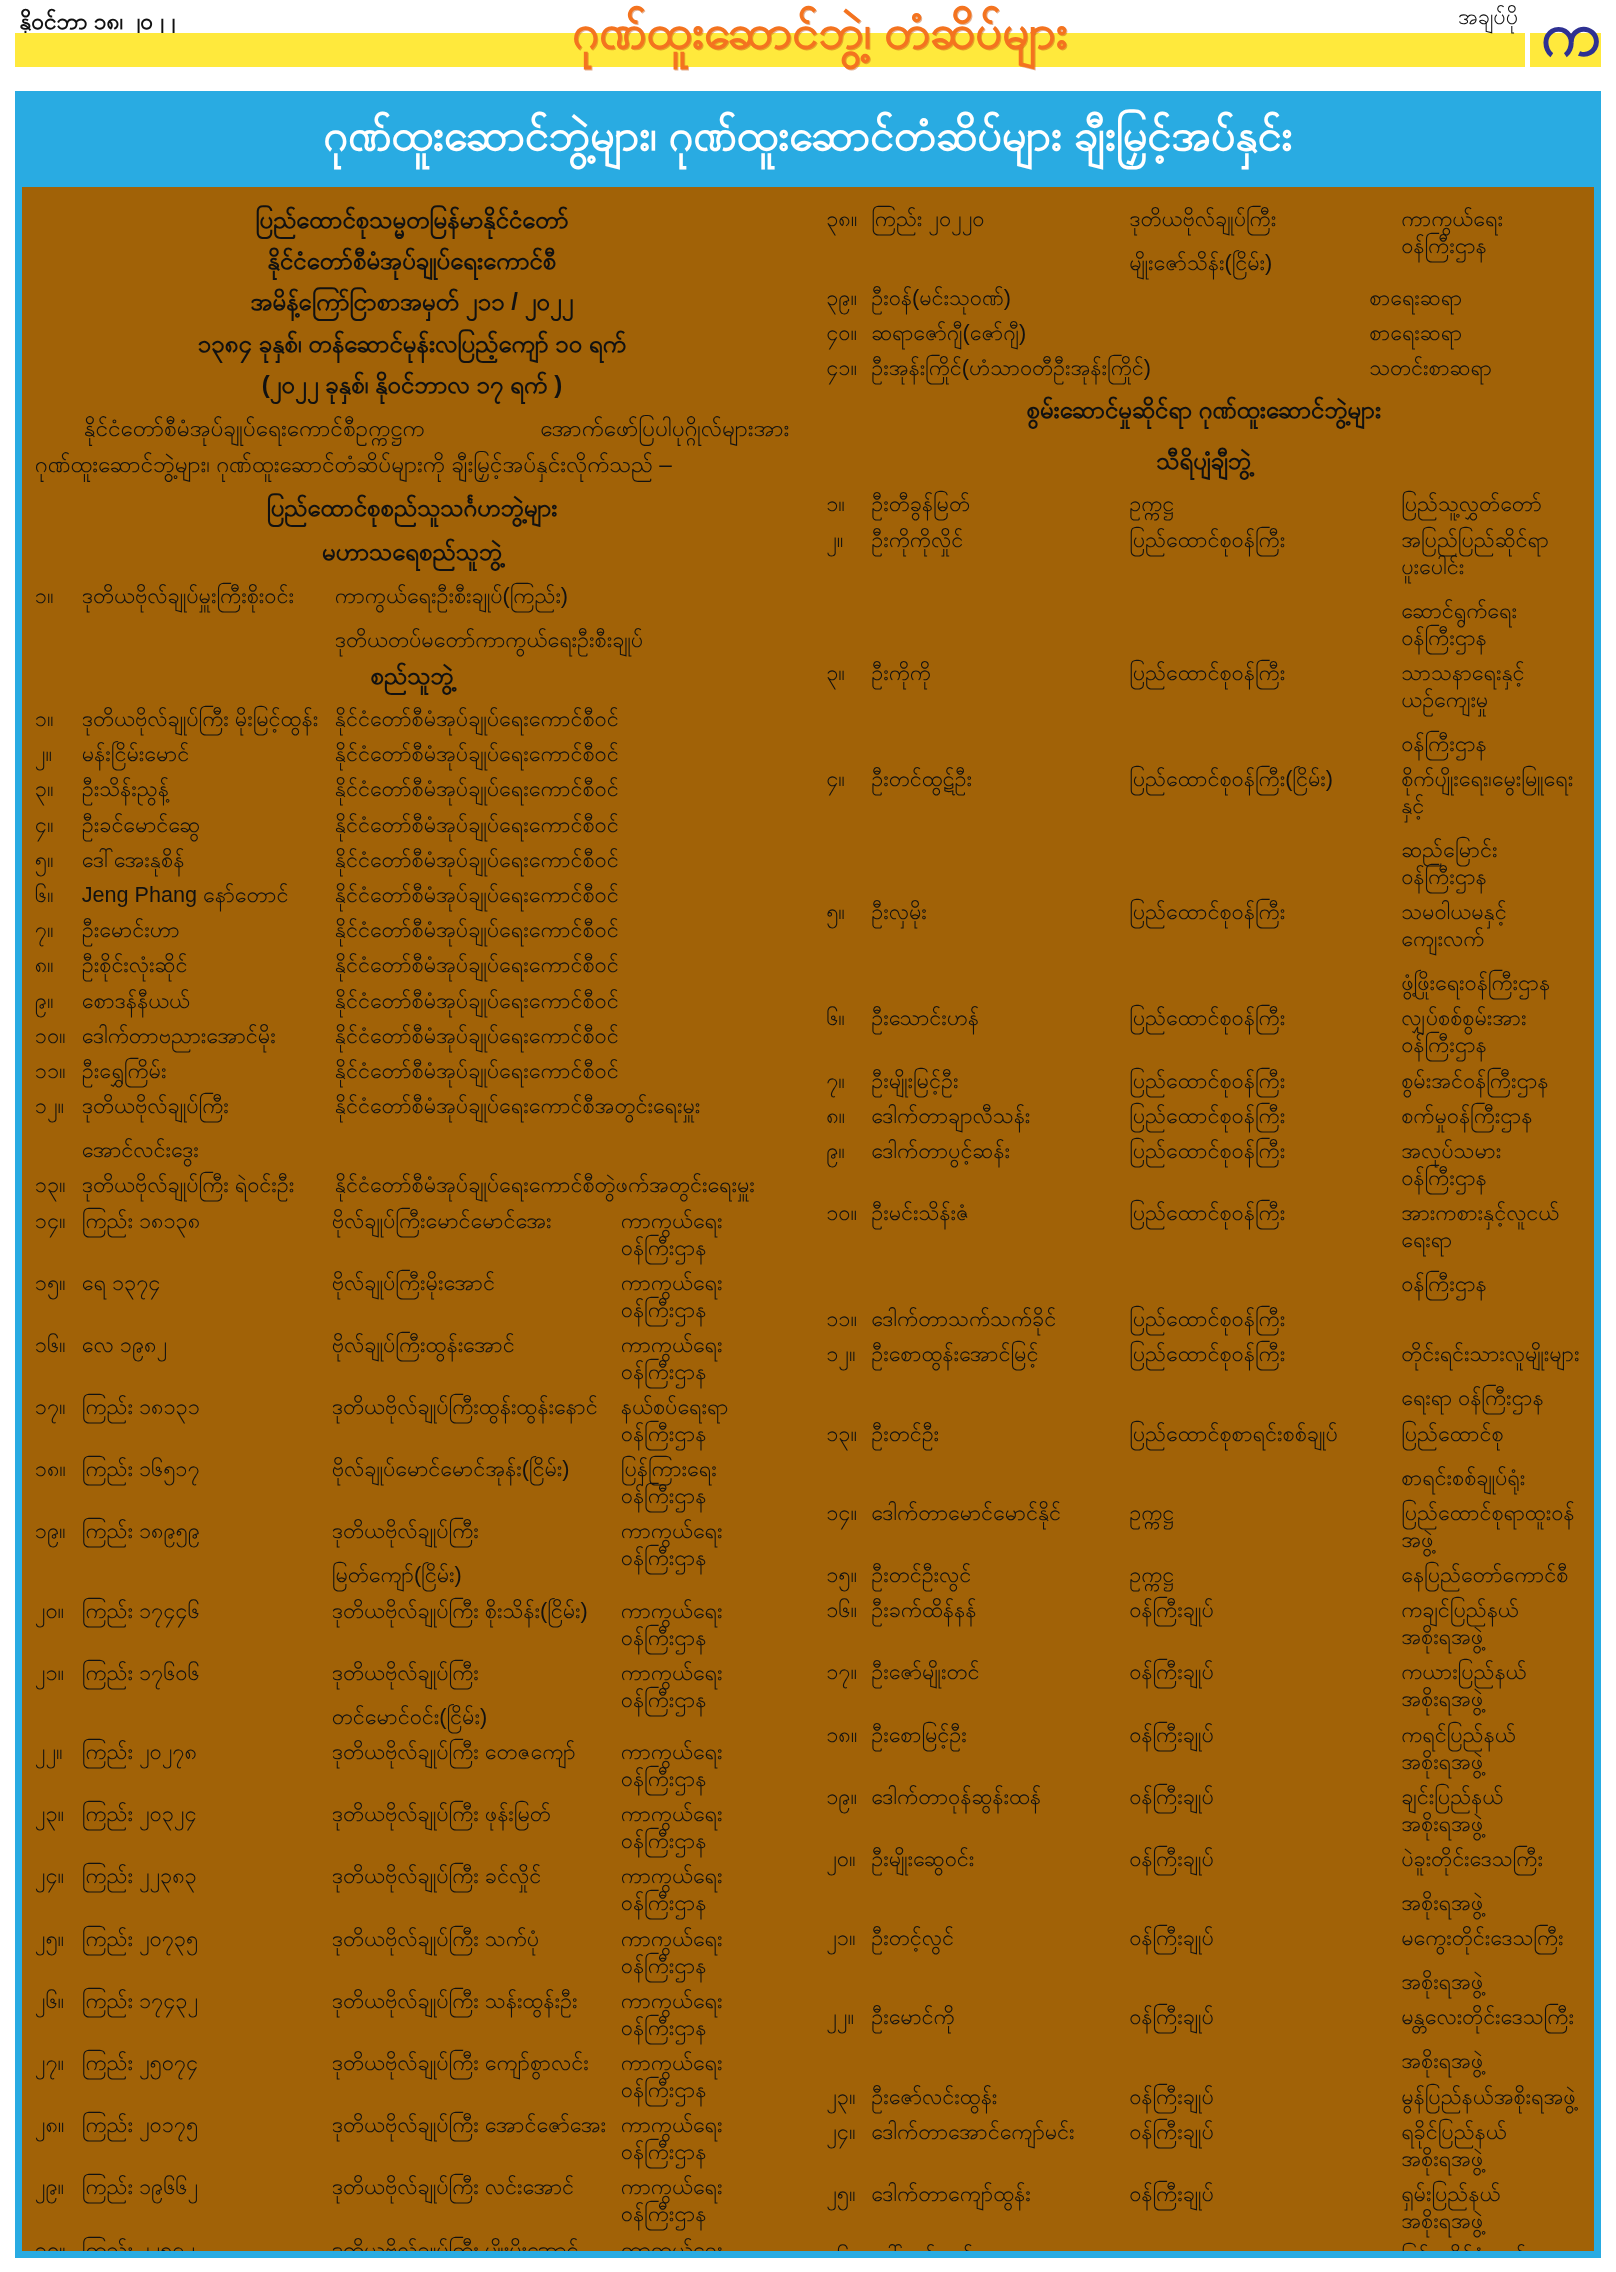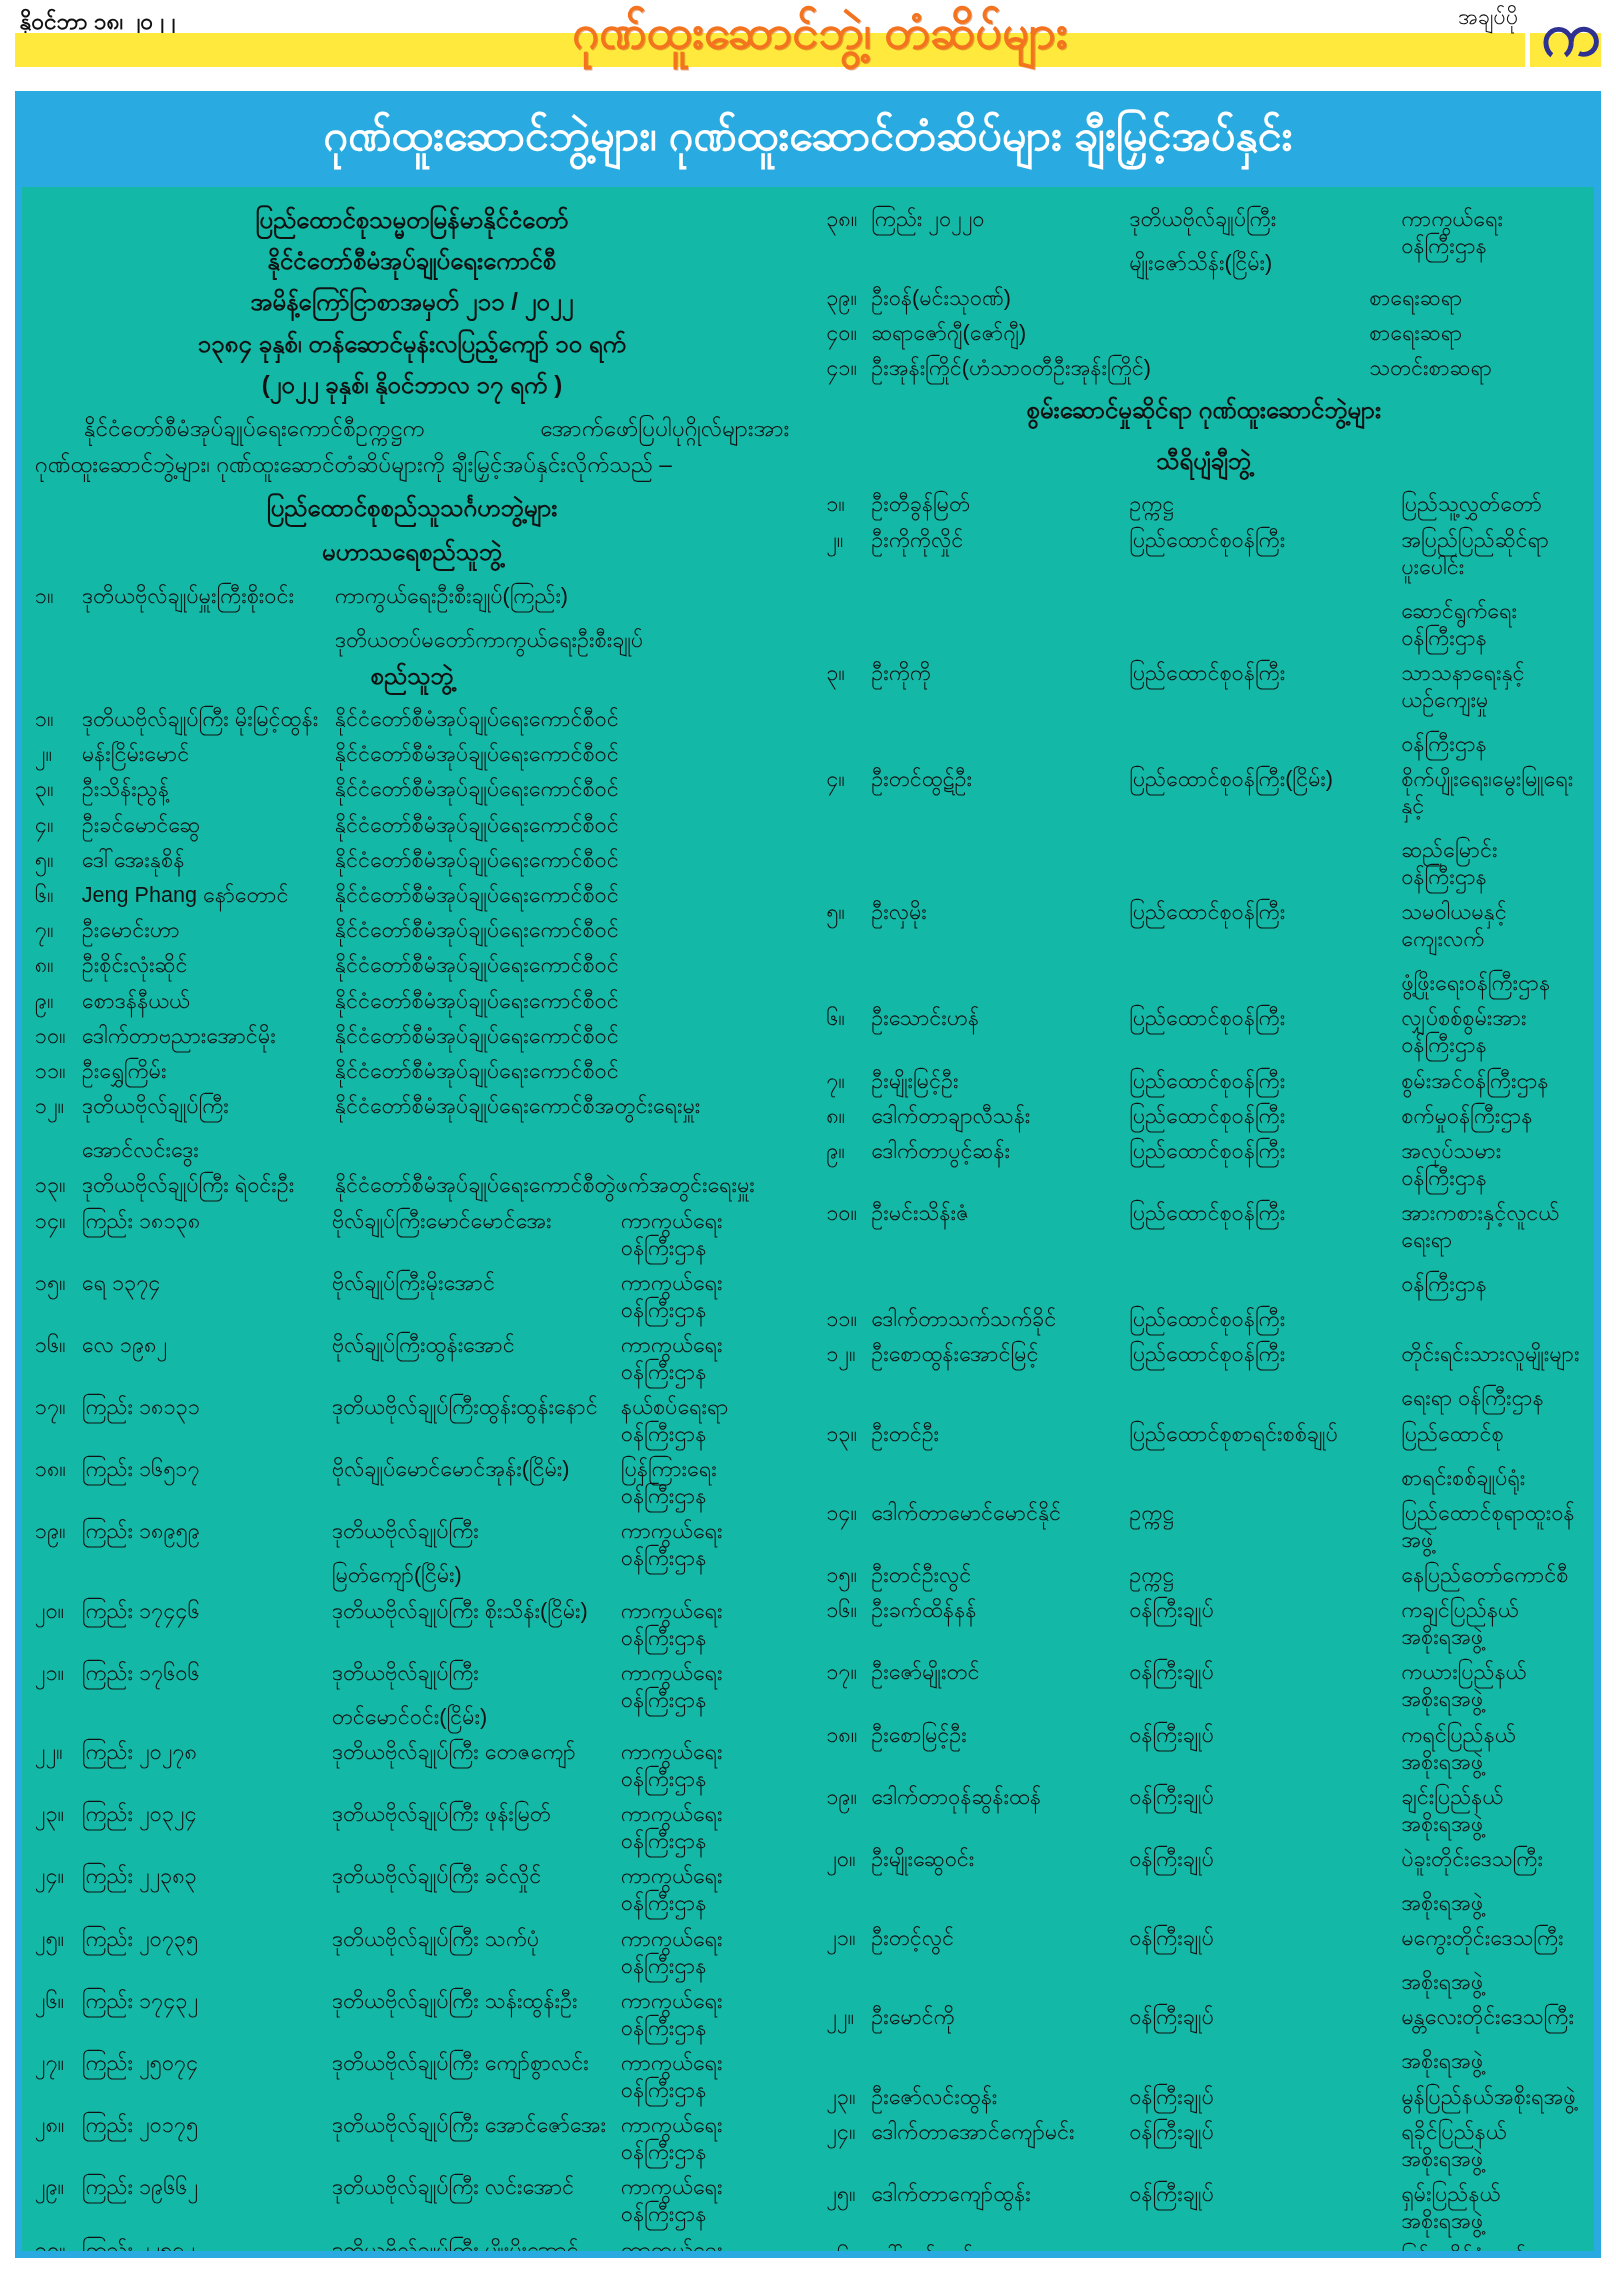--- a/index.html
+++ b/index.html
@@ -30,21 +30,21 @@
   .page-letter{position:absolute;right:15.4px;top:2.1px;font-size:61px;line-height:1.05;font-weight:bold;color:var(--logoblue);}
   
   .banner{
     margin:0 15.4px;height:96px;background:var(--accent);
     display:flex;align-items:center;justify-content:center;
   }
   .banner-title{color:#ffffff;font-size:43px;font-weight:bold;white-space:nowrap;}
   
   .content{
     margin:0 15.4px;height:2071px;overflow:hidden;
-    border:7.2px solid var(--accent);border-top:none;background:#14b8a6;
+    border:7.2px solid var(--accent);border-top:none;background:#a16207;
     display:flex;padding:17.5px 12.4px 13.4px 12.4px;
   }
   .col{height:100%;}
   .col-left{width:777px;padding-right:22.6px;flex:none;}
   .col-right{flex:1;padding-left:14.4px;display:flex;flex-direction:column;}
   
   .center-line{text-align:center;font-size:24px;font-weight:bold;line-height:29px;margin-bottom:12.4px;}
   .section-header{text-align:center;font-size:24px;font-weight:bold;line-height:29px;margin:6.2px 0 15.4px 0;}
   .para{font-size:22.6px;line-height:36px;text-align:justify;text-indent:49px;margin-bottom:9.3px;}
   

